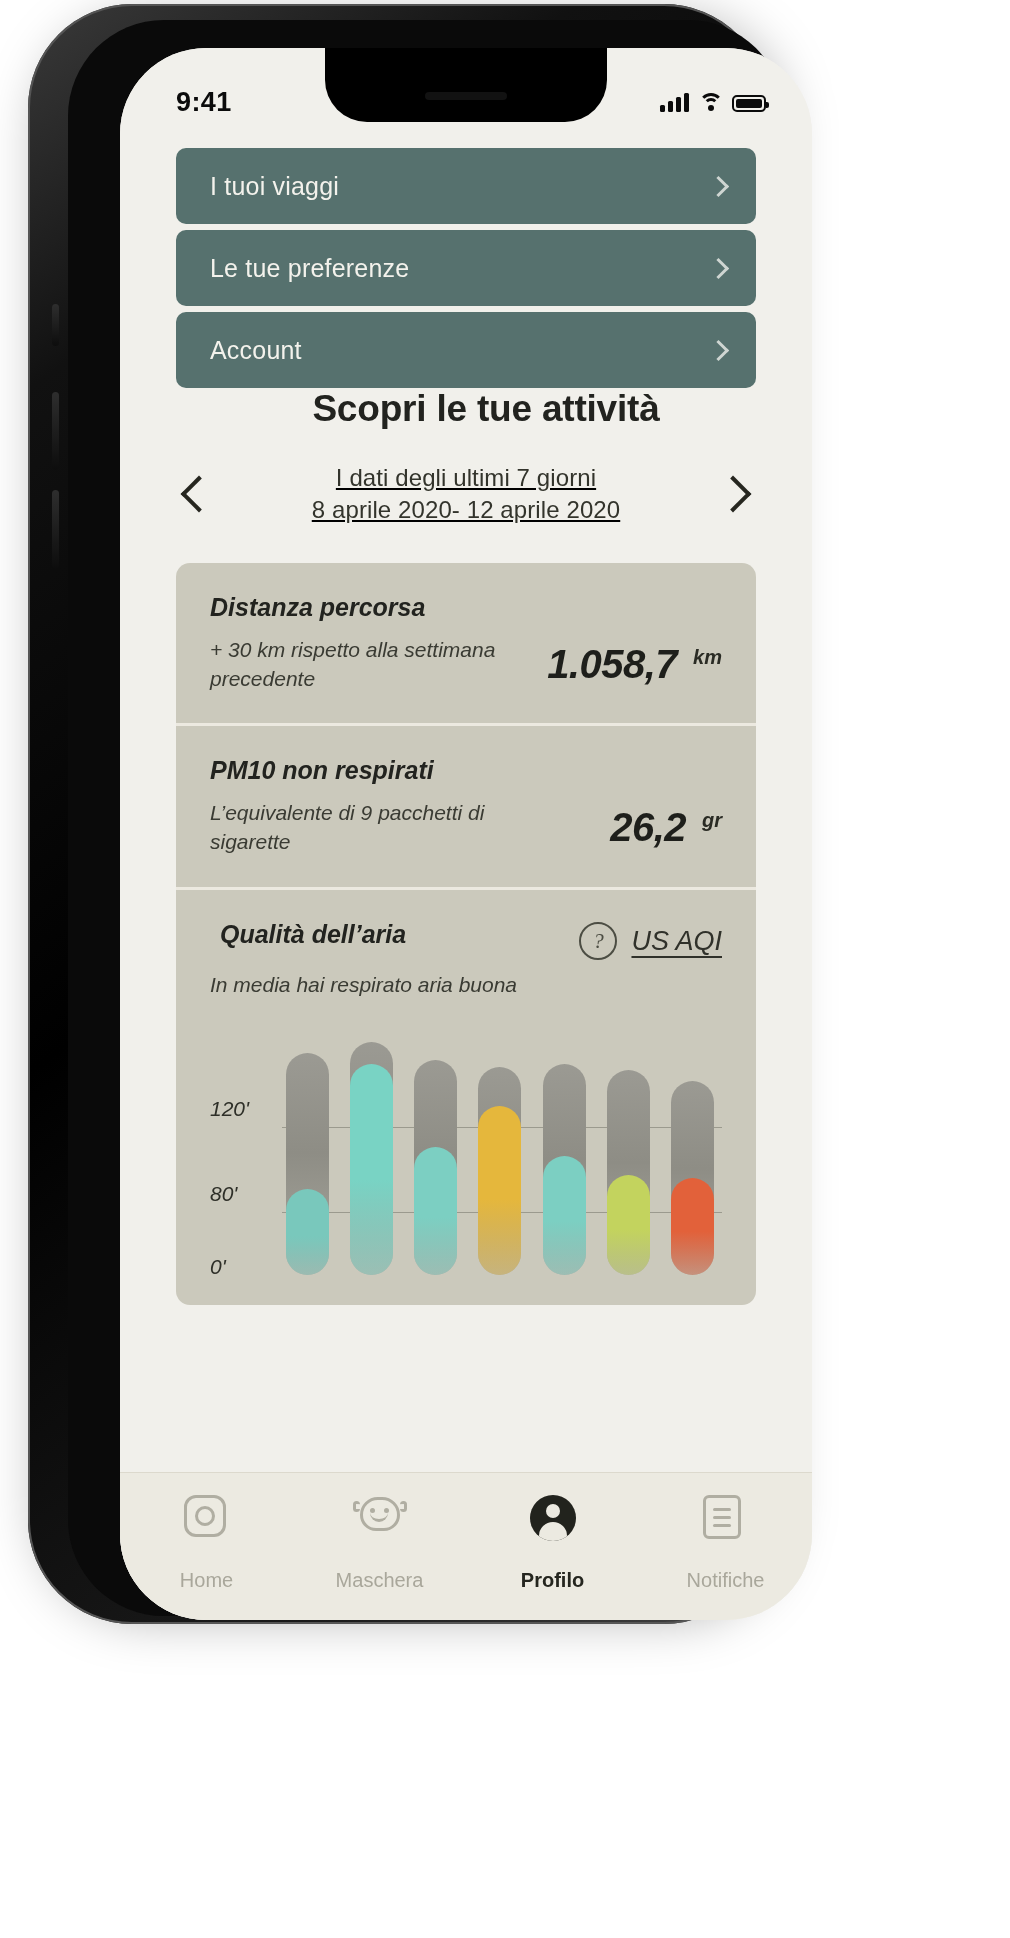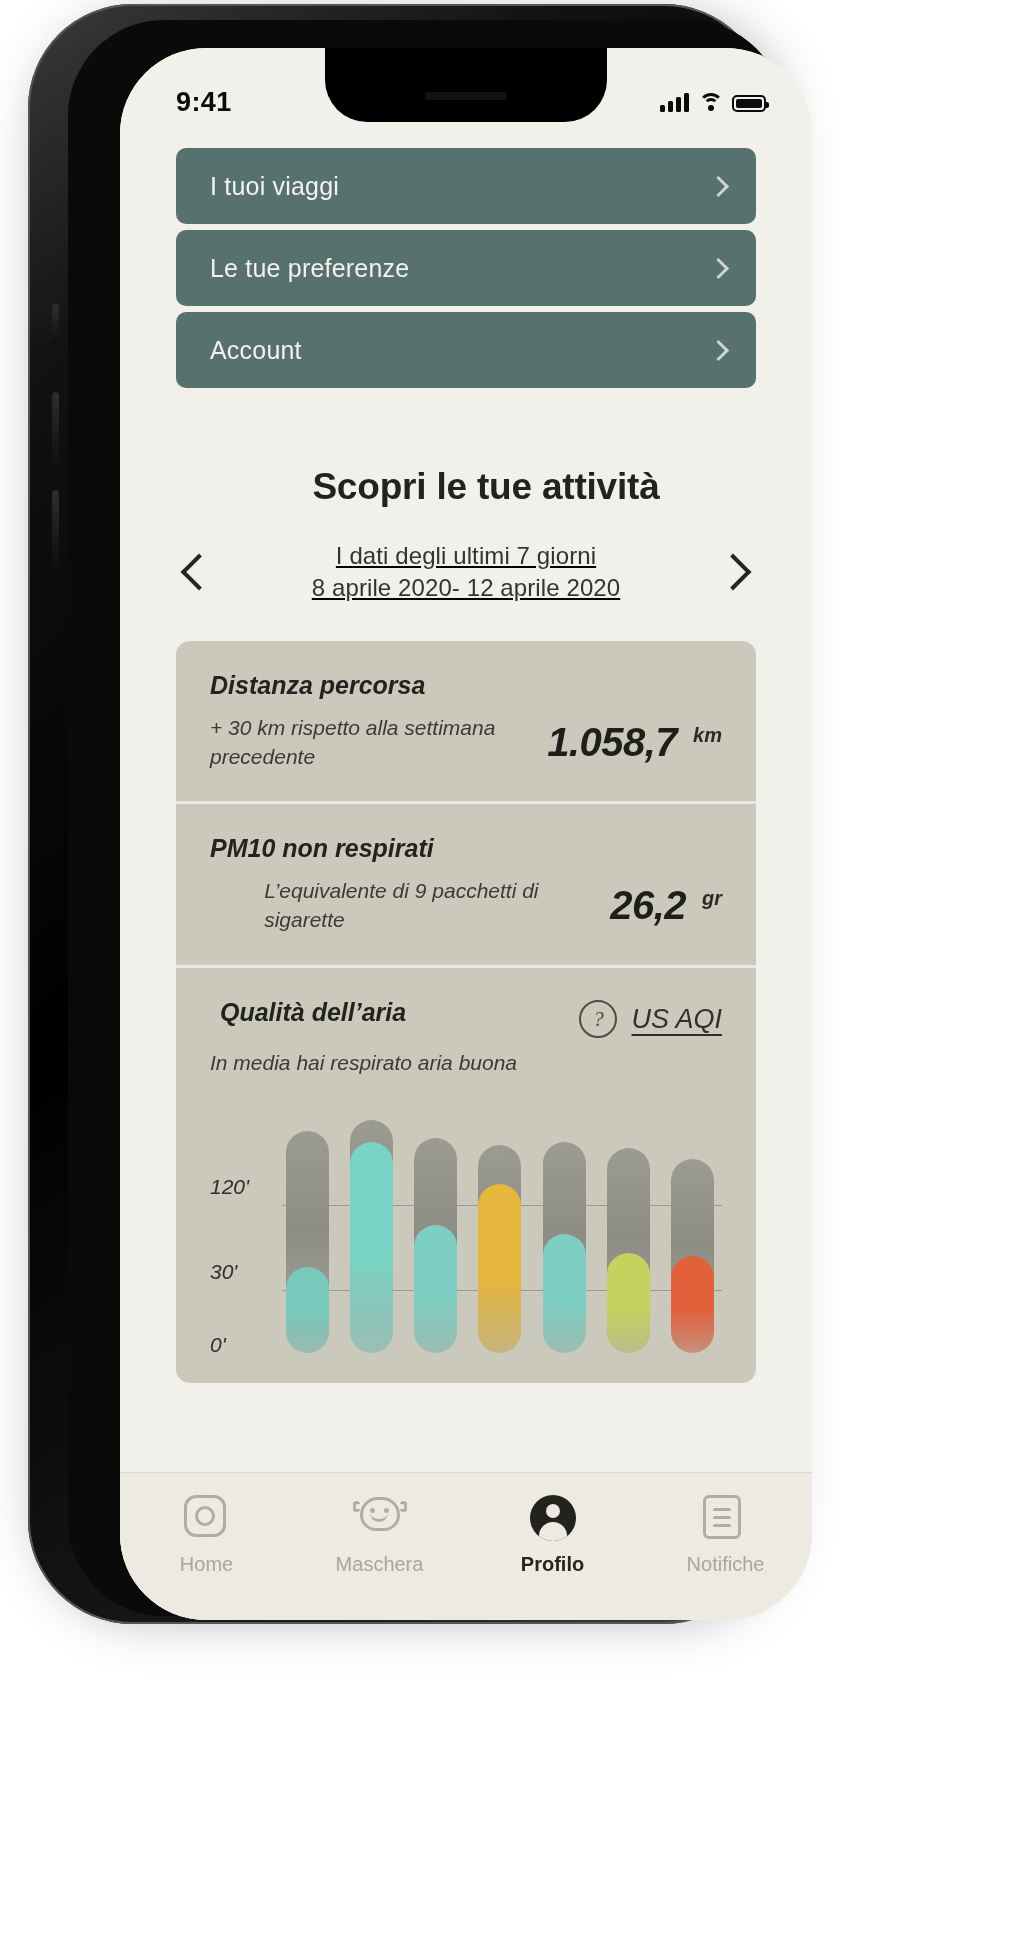--- a/index.html
+++ b/index.html
@@ -154,21 +154,20 @@
     width: 15px; height: 15px;
     border-top: 3px solid #cfd6d2;
     border-right: 3px solid #cfd6d2;
     transform: rotate(45deg);
   }
 
   
   .section-title {
     text-align: center;
     font-size: 37px; font-weight: bold; color: #22231f;
-    margin-top: 78px;
     letter-spacing: -0.2px;
     padding-left: 40px;
   }
 
   
   .date-nav {
     display: flex; align-items: center; justify-content: space-between;
     padding: 32px 58px 0 58px;
   }
   .nav-arrow {
@@ -196,21 +195,21 @@
     overflow: hidden;
     position: relative;
     font-style: italic;
   }
   .stat-row { padding: 30px 34px 30px 34px; position: relative; }
   .stat-row + .stat-row { border-top: 3px solid #ece9e0; }
   .stat-head {
     font-size: 25px; font-weight: bold; color: #22231f;
     margin-bottom: 14px;
   }
-  .stat-body { display: flex; align-items: flex-start; justify-content: flex-end; gap: 16px; }
+  .stat-body { display: flex; align-items: flex-start; justify-content: space-between; gap: 16px; }
   .stat-desc {
     font-size: 21px; color: #3a3b33; line-height: 1.36; max-width: 330px;
     font-weight: 400;
   }
   .stat-value-wrap { display: flex; align-items: flex-start; gap: 16px; padding-top: 6px; }
   .stat-value {
     font-size: 40px; font-weight: bold; color: #1e1f1b; letter-spacing: -0.5px;
     white-space: nowrap;
   }
   .stat-unit { font-size: 20px; font-weight: bold; color: #2a2b24; padding-top: 4px; }
@@ -258,21 +257,21 @@
   .bottom-nav {
     position: absolute; left: 0; right: 0; bottom: 0;
     height: 148px;
     background: #eceae1;
     border-top: 1px solid #dcd9cd;
     display: flex; align-items: flex-start; justify-content: space-around;
     padding-top: 22px;
     z-index: 30;
   }
   .nav-item {
-    display: flex; flex-direction: column; align-items: center; gap: 12px;
+    display: flex; flex-direction: column; align-items: center; gap: 28px;
     width: 150px; cursor: pointer;
   }
   .nav-label { font-size: 20px; color: #a9a79b; }
   .nav-item.active .nav-label { color: #25261f; font-weight: bold; }
   .nav-ico { width: 46px; height: 46px; position: relative; }
 
   .ico-home {
     width: 42px; height: 42px; border: 3px solid #b0aea2; border-radius: 12px;
     position: relative;
   }
@@ -425,21 +424,21 @@
               </div>
               <div class="stat-desc" style="margin-top:8px;">In media hai respirato aria buona</div>
 
               <div class="chart-wrap">
                 <div class="chart-grid">
                   <div class="grid-row" style="top:36%;">
                     <div class="grid-tick">120'</div>
                     <div class="grid-line"></div>
                   </div>
                   <div class="grid-row" style="top:70%;">
-                    <div class="grid-tick">30'</div>
+                    <div class="grid-tick">80'</div>
                     <div class="grid-line"></div>
                   </div>
                   <div class="grid-row" style="top:99%;">
                     <div class="grid-tick">0'</div>
                     <div class="grid-line" style="background:transparent;"></div>
                   </div>
                 </div>
                 <div class="bars" id="bars">
                     <div class="bar-slot">
                       <div class="bar-bg" style="height: 88.8889%;"></div>

